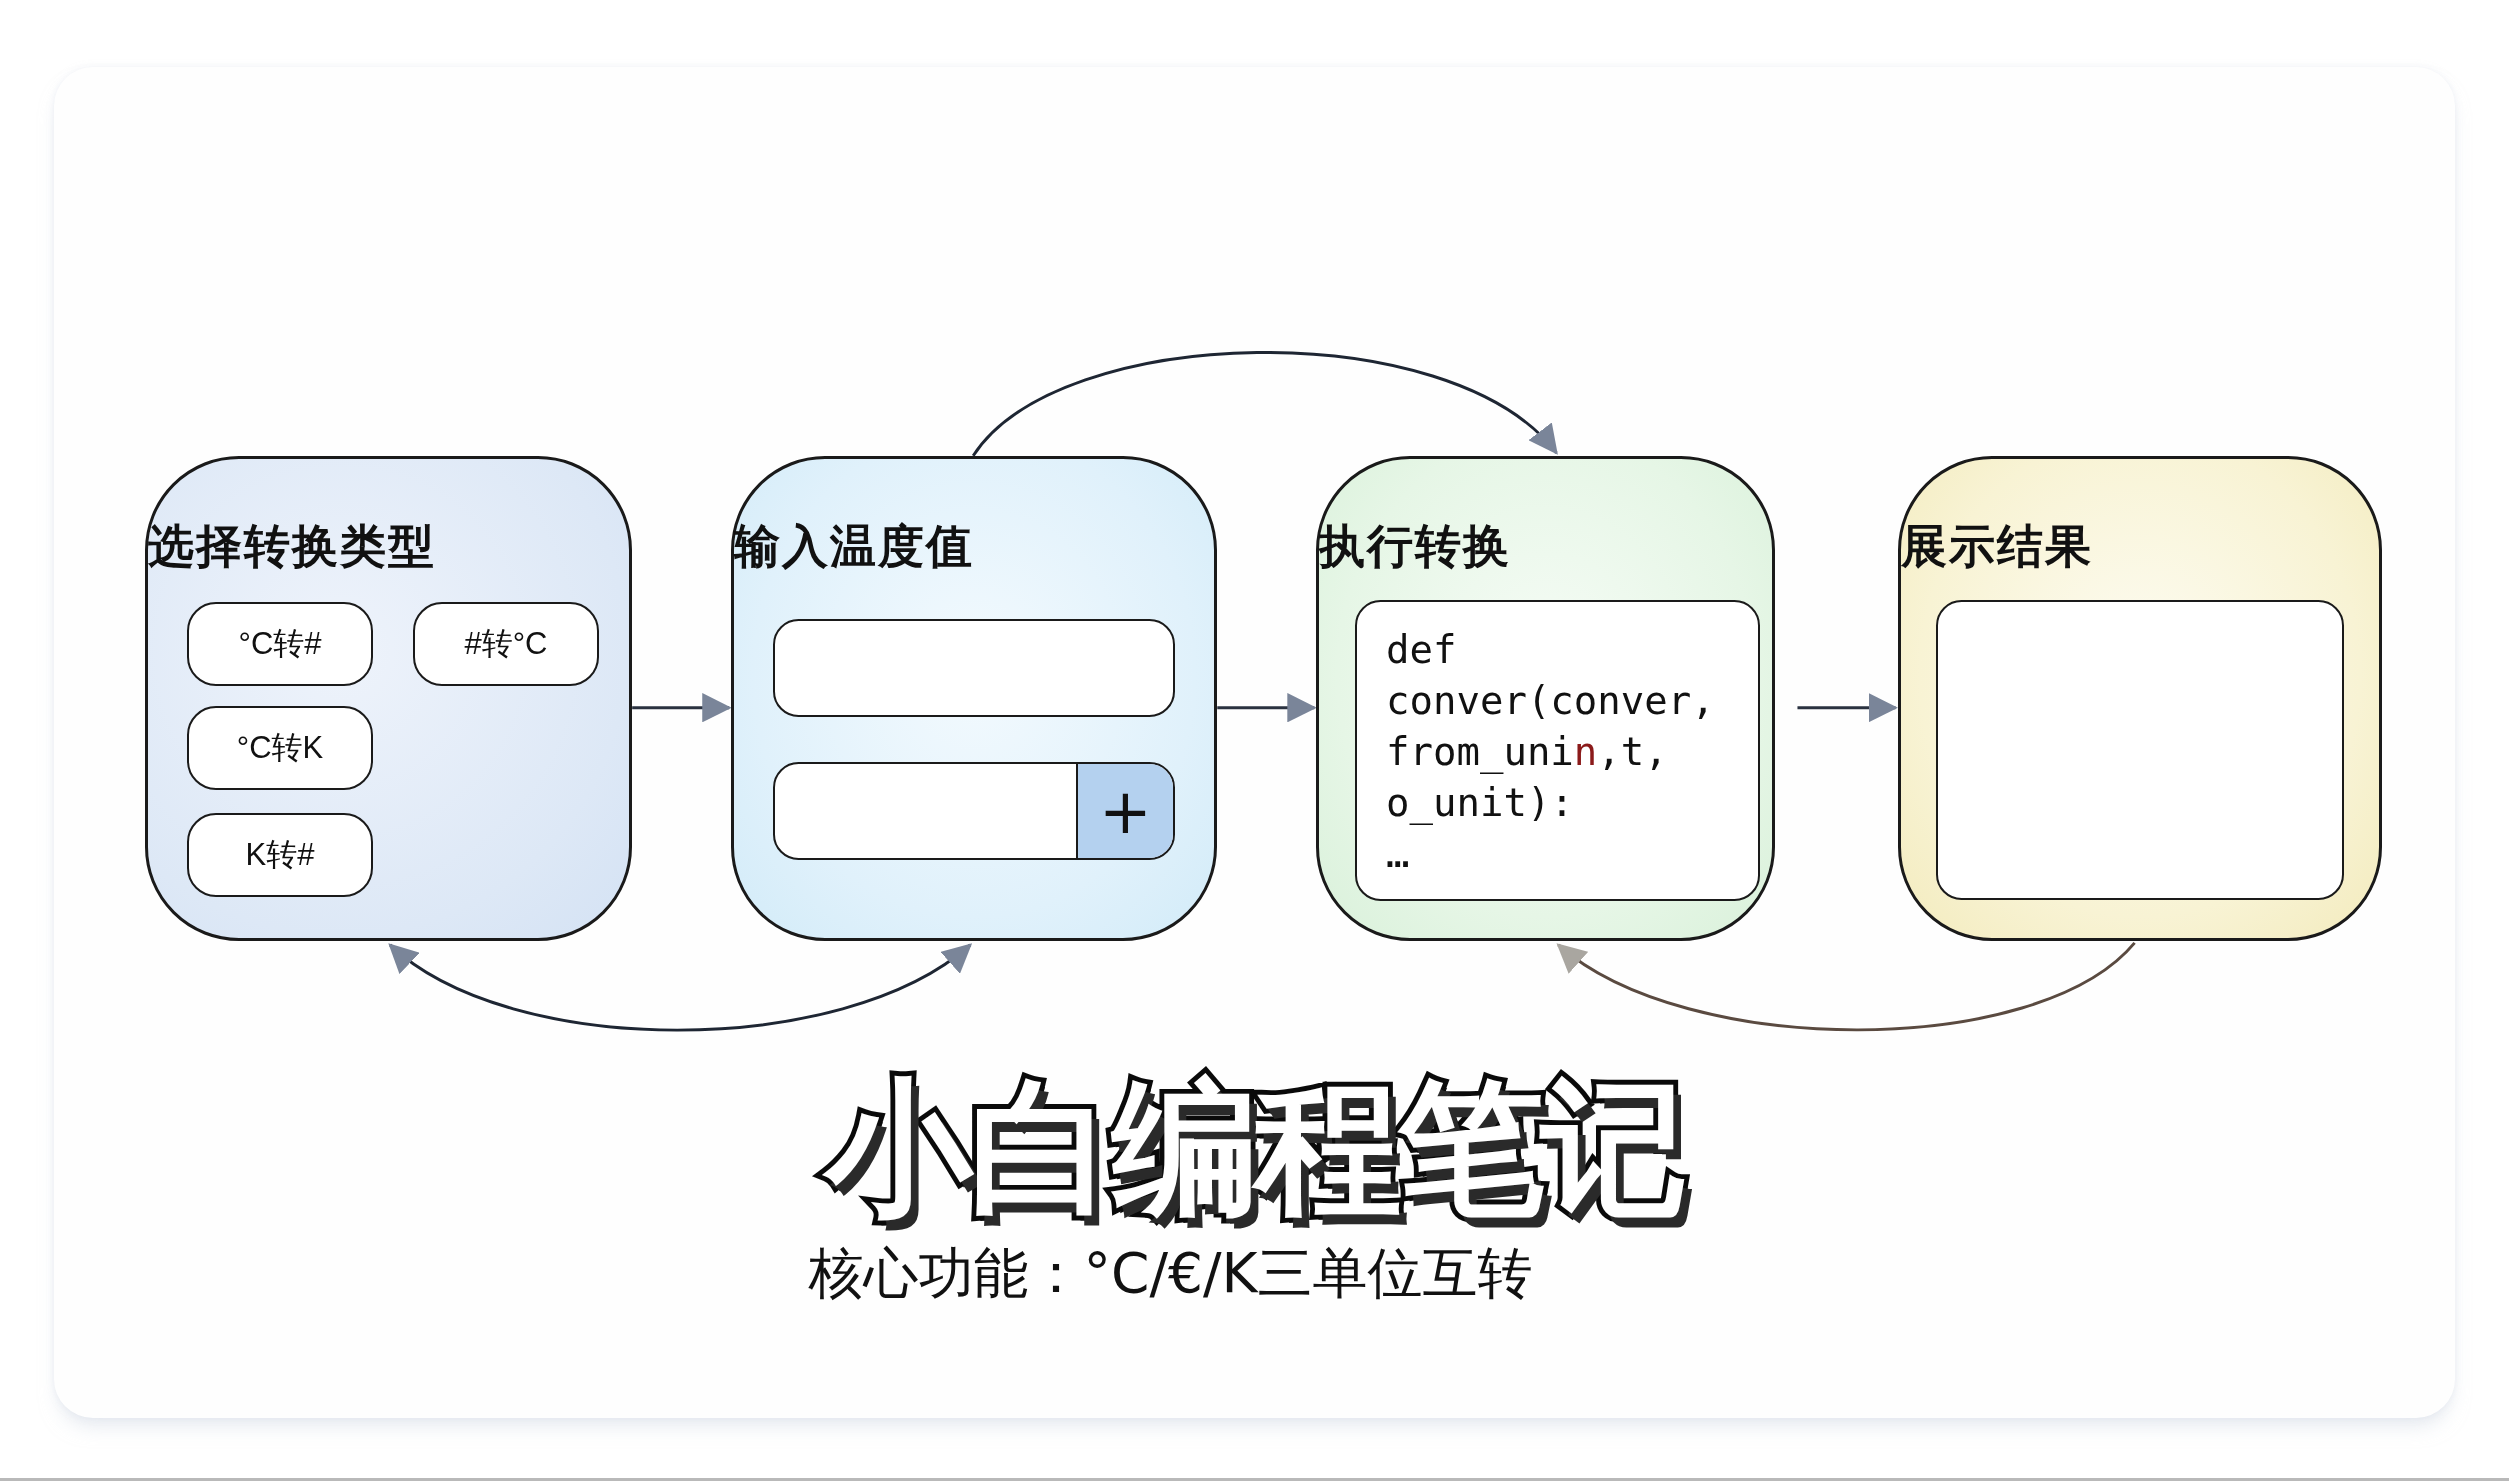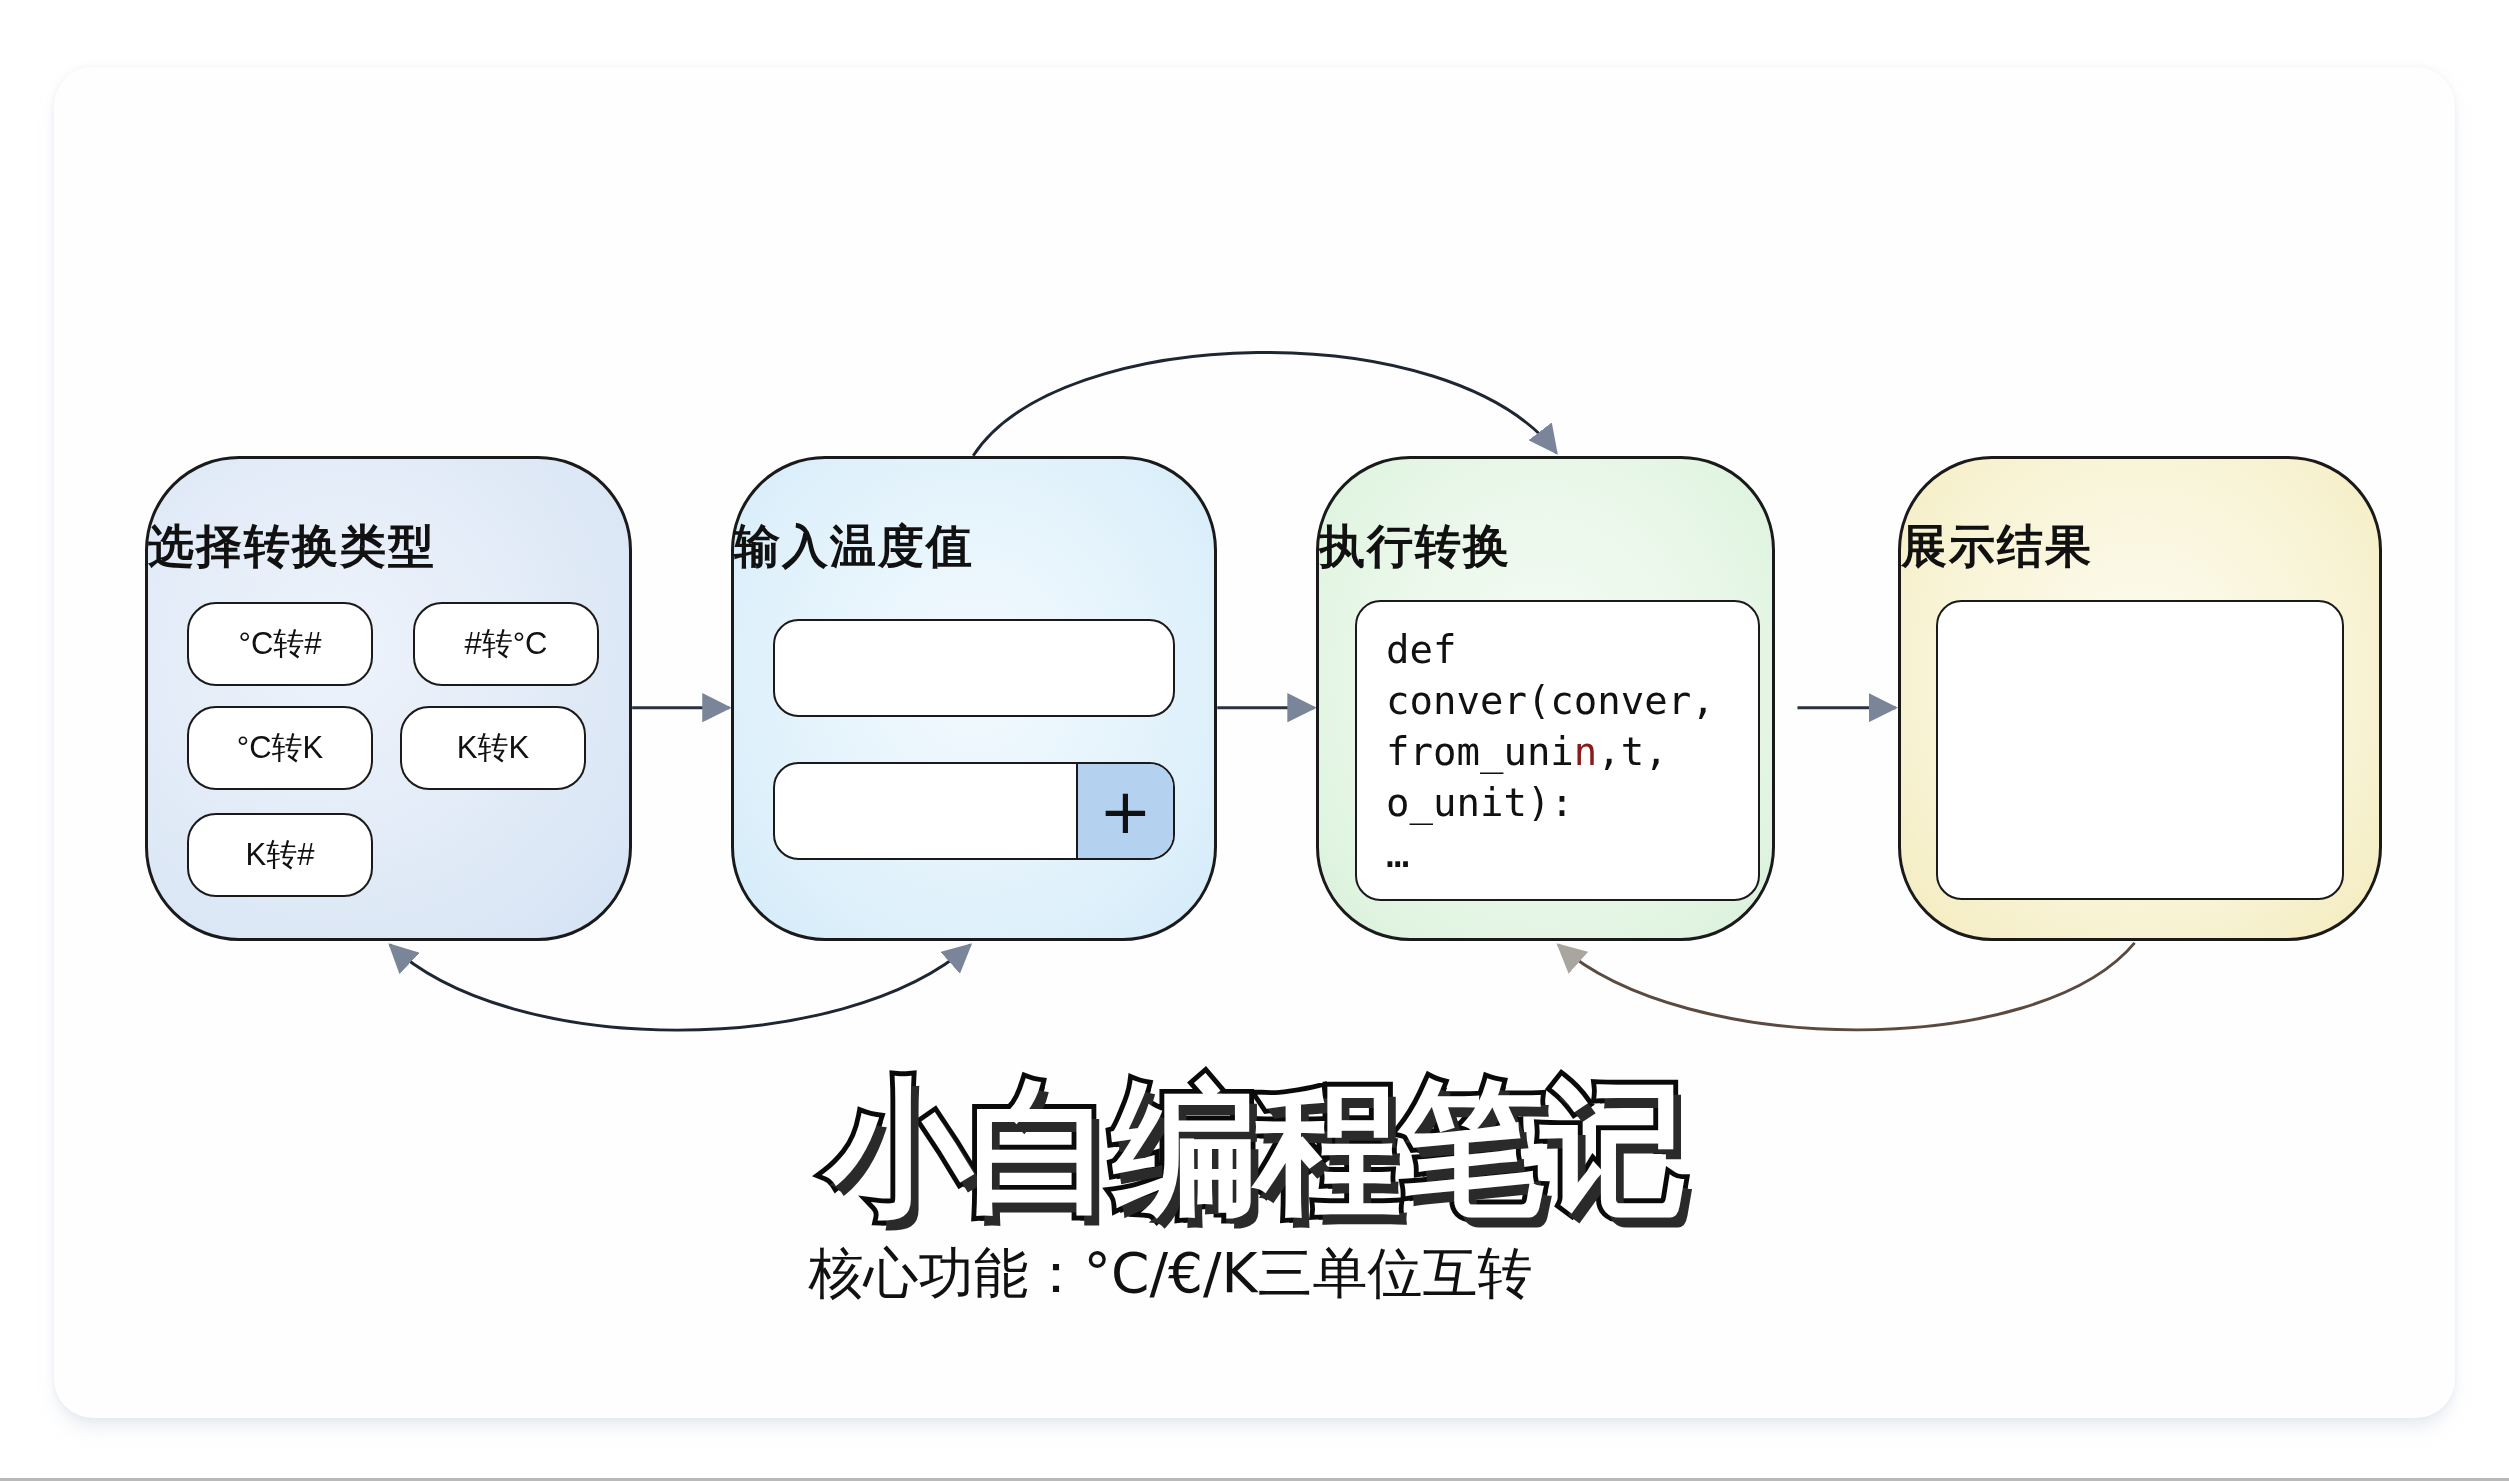--- a/index.html
+++ b/index.html
@@ -51,21 +51,20 @@
   <path d="M398,964 C520,1080 860,1080 990,964" fill="none" stroke="#1e2633" stroke-width="3" marker-start="url(#ahbig)" marker-end="url(#ahbig)"></path>
 
   <path d="M2178,962 C2080,1080 1720,1080 1590,964" fill="none" stroke="#5a4a40" stroke-width="3" marker-end="url(#ahgray)"></path>
 </svg>
 
 <div class="card card-1">
   <div class="card-title">选择转换类型</div>
   <div class="chip" style="left:39px;top:143px;">°C转#</div>
   <div class="chip" style="left:265px;top:143px;">#转°C</div>
   <div class="chip" style="left:39px;top:247px;">°C转K</div>
-  <div class="chip" style="left:252px;top:247px;">K转K</div>
   <div class="chip" style="left:39px;top:354px;">K转#</div>
 </div>
 
 <div class="card card-2">
   <div class="card-title">输入温度值</div>
   <div class="field field-1" style="top:160px;">
     <input type="text" placeholder="" style="">
   </div>
   <div class="field field-2" style="top:303px;">
     <input type="text" placeholder="" style="">

